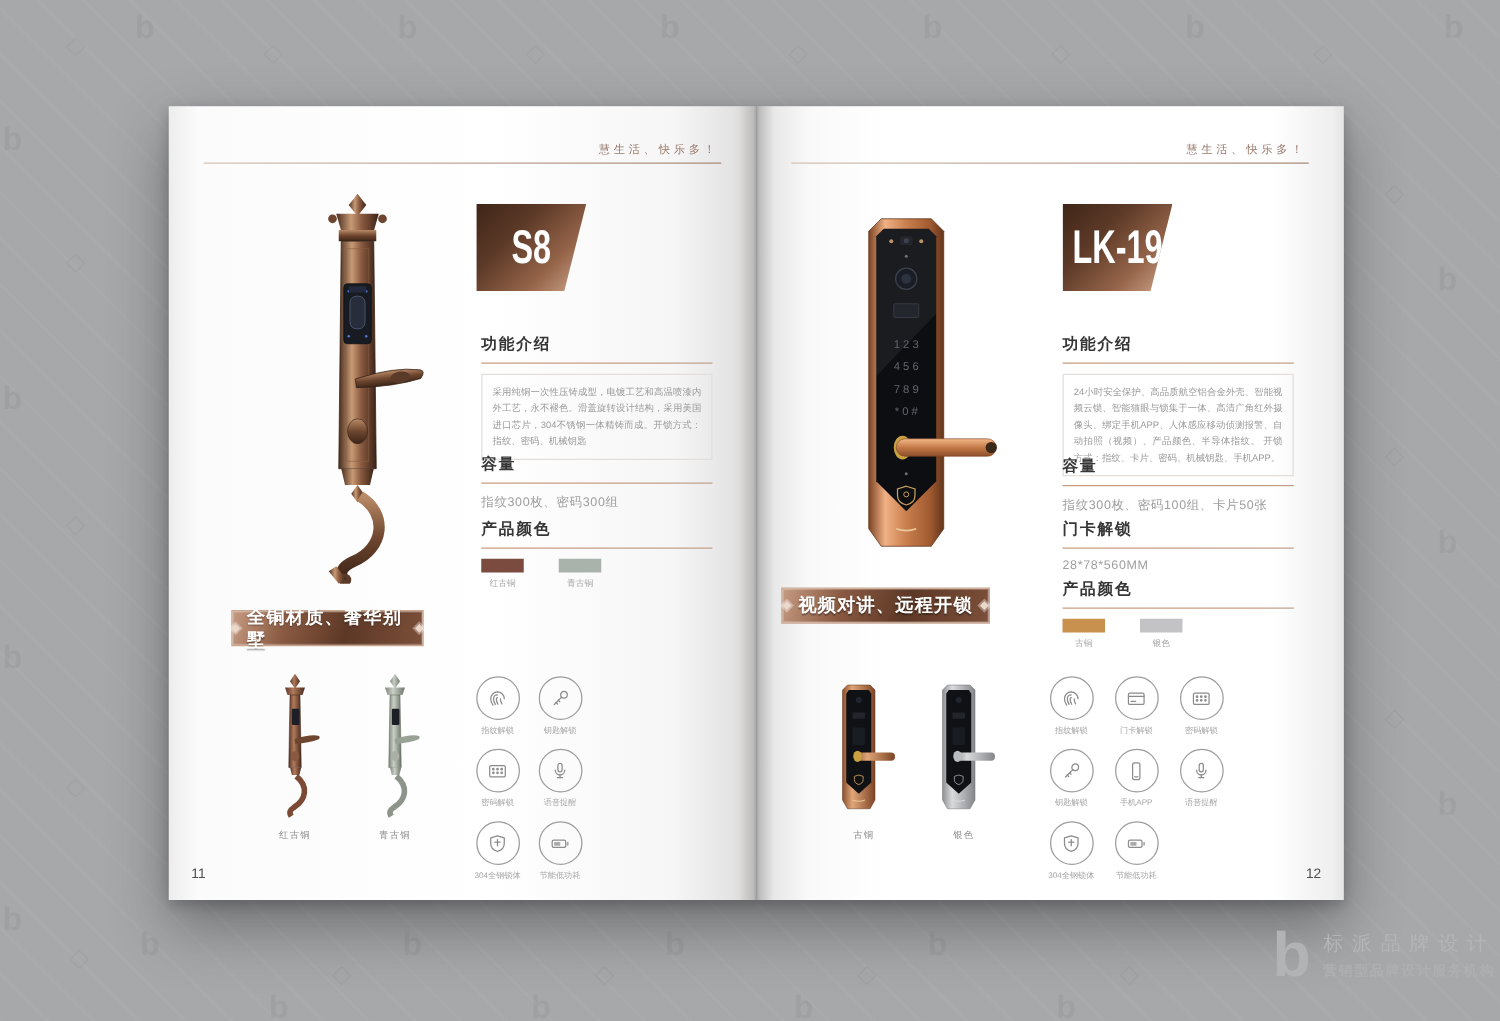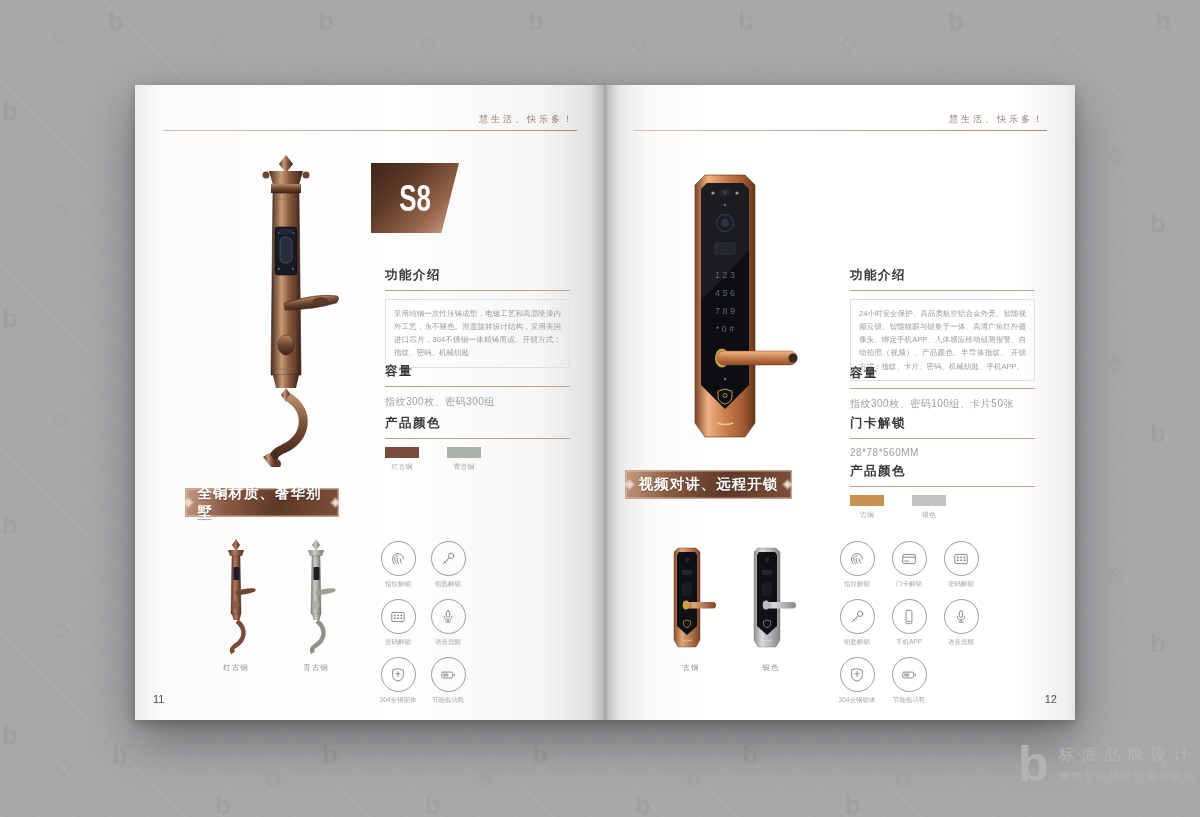--- a/index.html
+++ b/index.html
@@ -152,21 +152,21 @@
           <ellipse cx="96" cy="153" rx="8" ry="4.5" fill="#5a3a28"></ellipse>
         </g>
         <ellipse cx="61" cy="192" rx="8" ry="10" fill="url(#brzv)" stroke="#332014" stroke-width=".5"></ellipse>
         <path d="M48 222h26l-3 13H51z" fill="url(#brz)"></path>
         <path d="M61 235l5 7-5 7-5-7z" fill="url(#brz)"></path>
         <path d="M63 244 C 86 258, 82 286, 58 296 C 49 300, 46 305, 50 311" fill="none" stroke="url(#brzv)" stroke-width="9"></path>
         <circle cx="51" cy="311" r="5" fill="#5a3a28"></circle>
         <path d="M44 300l8 10-6 4-8-10z" fill="url(#brz)"></path>
       </svg>
 
-      <div class="model-badge" style="left:236px">
+      <div class="model-badge" style="left:246px">
         <span>S8</span>
       </div>
 
       <div class="col" style="left:250px;top:182px">
         <div class="sec-title">功能介绍</div>
         <div class="sec-rule"></div>
         <div class="feat-box">采用纯铜一次性压铸成型，电镀工艺和高温喷漆内外工艺，永不褪色。滑盖旋转设计结构，采用美国进口芯片，304不锈钢一体精铸而成。开锁方式：指纹、密码、机械钥匙</div>
       </div>
 
       <div class="col" style="left:250px;top:278px">
@@ -355,20 +355,23 @@
         </g>
         <ellipse cx="57" cy="197" rx="7" ry="9.5" fill="#caa23f"></ellipse>
         <rect x="52" y="190" width="80" height="14" rx="7" fill="url(#copv)" stroke="#7e4526" stroke-width=".5"></rect>
         <circle cx="128" cy="197" r="4.5" fill="#3a2819"></circle>
         <circle cx="60" cy="218" r="1.2" fill="#6b6f78"></circle>
         <path d="M60 228l7 2.2v5c0 4.6-3.2 6.9-7 7.8-3.8-.9-7-3.2-7-7.8v-5z" fill="none" stroke="#c9a05a" stroke-width="1"></path>
         <circle cx="60" cy="234.5" r="2" fill="none" stroke="#c9a05a" stroke-width=".8"></circle>
         <path d="M52 262q8 3 16 0" stroke="#e9c89a" stroke-width="1.4" fill="none"></path>
       </svg>
 
+      <div class="model-badge" style="left:245px">
+        <span>LK-19</span>
+      </div>
 
       <div class="col" style="left:245px;top:182px">
         <div class="sec-title">功能介绍</div>
         <div class="sec-rule"></div>
         <div class="feat-box">24小时安全保护、高品质航空铝合金外壳、智能视频云锁、智能猫眼与锁集于一体、高清广角红外摄像头、绑定手机APP、人体感应移动侦测报警、自动拍照（视频）、产品颜色、半导体指纹。 开锁方式：指纹、卡片、密码、机械钥匙、手机APP。</div>
       </div>
 
       <div class="col" style="left:245px;top:280px">
         <div class="sec-title">容量</div>
         <div class="sec-rule"></div>

